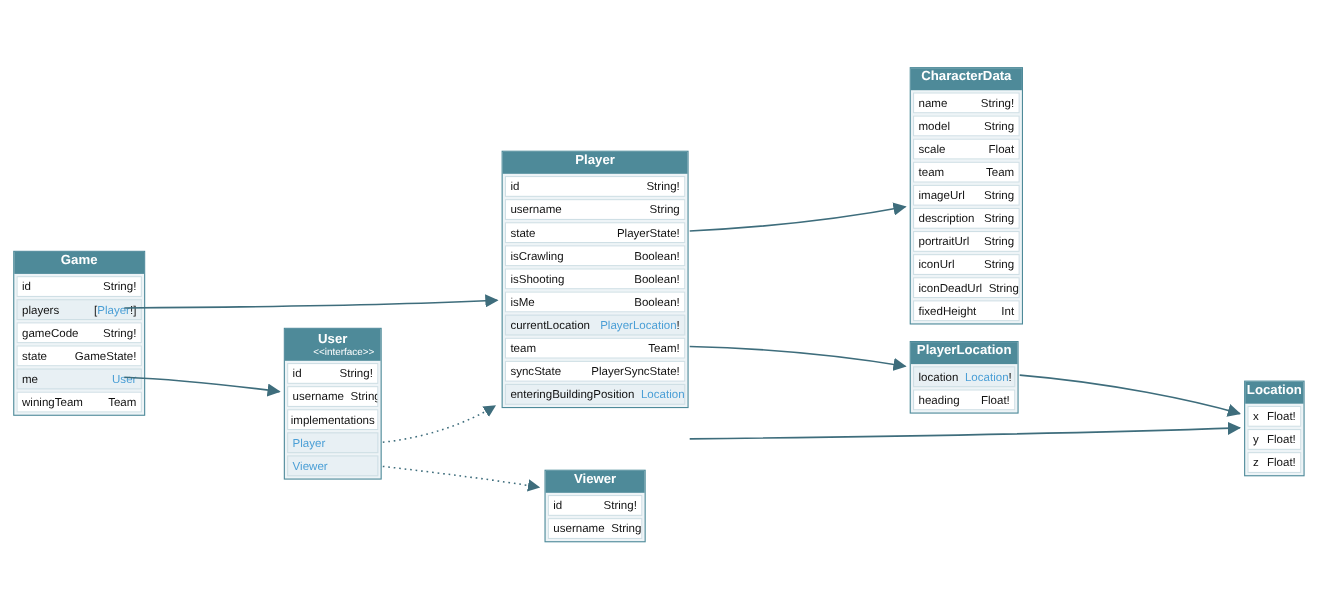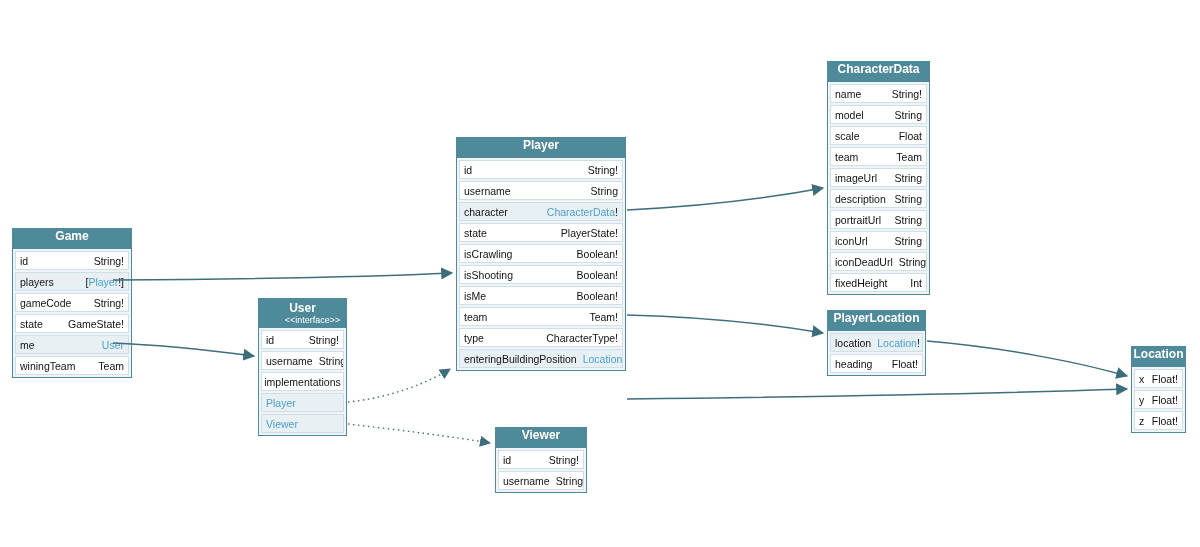--- a/index.html
+++ b/index.html
@@ -122,47 +122,47 @@
       </div>
       <div class="table-body">
         <div class="table-row">
           <span class="field-name">id</span>
           <span class="field-type"><span class="type-plain">String!</span></span>
         </div>
         <div class="table-row">
           <span class="field-name">username</span>
           <span class="field-type"><span class="type-plain">String</span></span>
         </div>
-        <div class="table-row highlight">
-          <span class="field-name">character</span>
-          <span class="field-type"><span class="type-link">CharacterData</span><span class="type-plain">!</span></span>
-        </div>
         <div class="table-row">
           <span class="field-name">state</span>
           <span class="field-type"><span class="type-plain">PlayerState!</span></span>
         </div>
         <div class="table-row">
           <span class="field-name">isCrawling</span>
           <span class="field-type"><span class="type-plain">Boolean!</span></span>
         </div>
         <div class="table-row">
           <span class="field-name">isShooting</span>
           <span class="field-type"><span class="type-plain">Boolean!</span></span>
         </div>
         <div class="table-row">
           <span class="field-name">isMe</span>
           <span class="field-type"><span class="type-plain">Boolean!</span></span>
         </div>
+        <div class="table-row highlight">
+          <span class="field-name">currentLocation</span>
+          <span class="field-type"><span class="type-link">PlayerLocation</span><span class="type-plain">!</span></span>
+        </div>
         <div class="table-row">
           <span class="field-name">team</span>
           <span class="field-type"><span class="type-plain">Team!</span></span>
         </div>
         <div class="table-row">
-          <span class="field-name">type</span>
-          <span class="field-type"><span class="type-plain">CharacterType!</span></span>
+          <span class="field-name">syncState</span>
+          <span class="field-type"><span class="type-plain">PlayerSyncState!</span></span>
         </div>
         <div class="table-row highlight">
           <span class="field-name">enteringBuildingPosition</span>
           <span class="field-type"><span class="type-link">Location</span></span>
         </div>
       </div>
     </div>
     <div class="table" style="left: 827px; top: 61px; width: 103px;">
       <div class="table-header">
         <span class="table-title">CharacterData</span>

